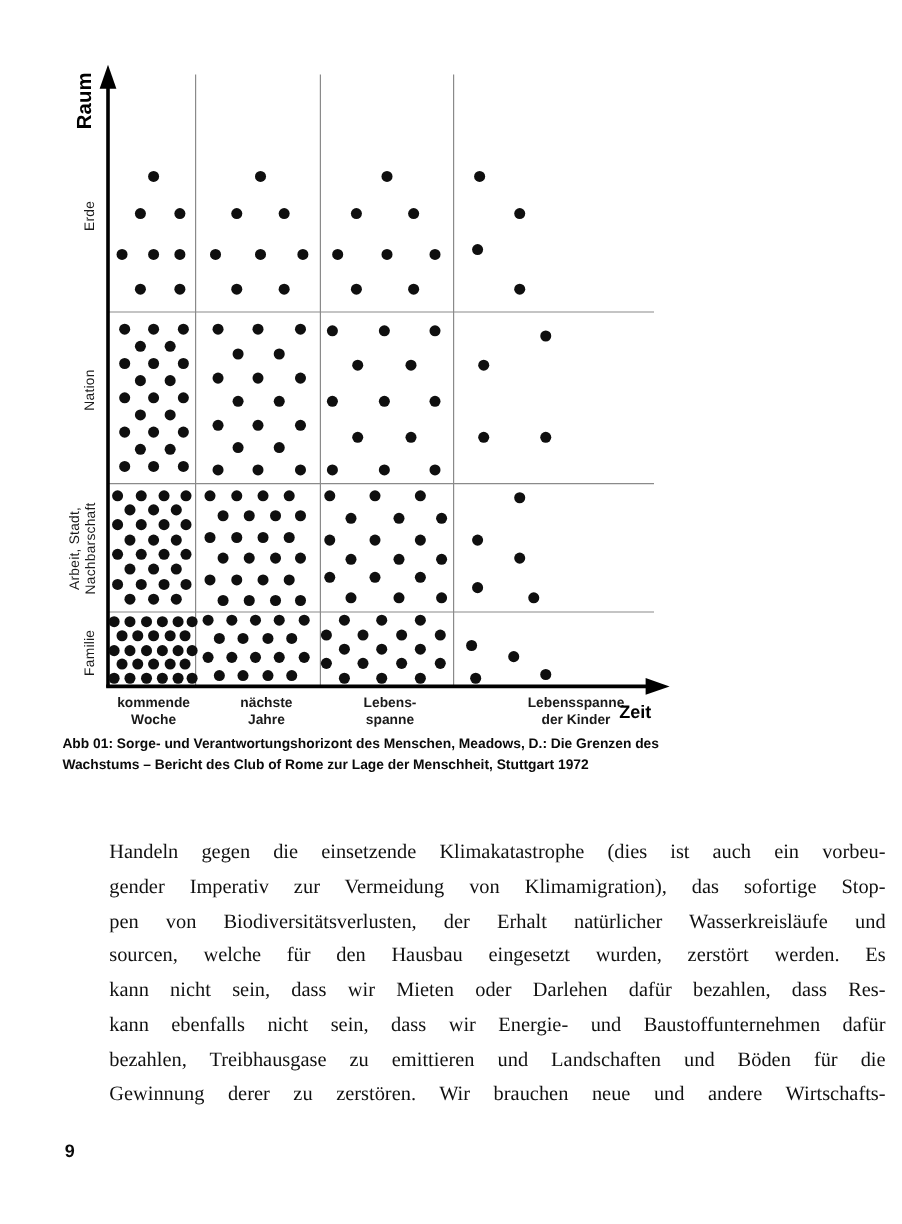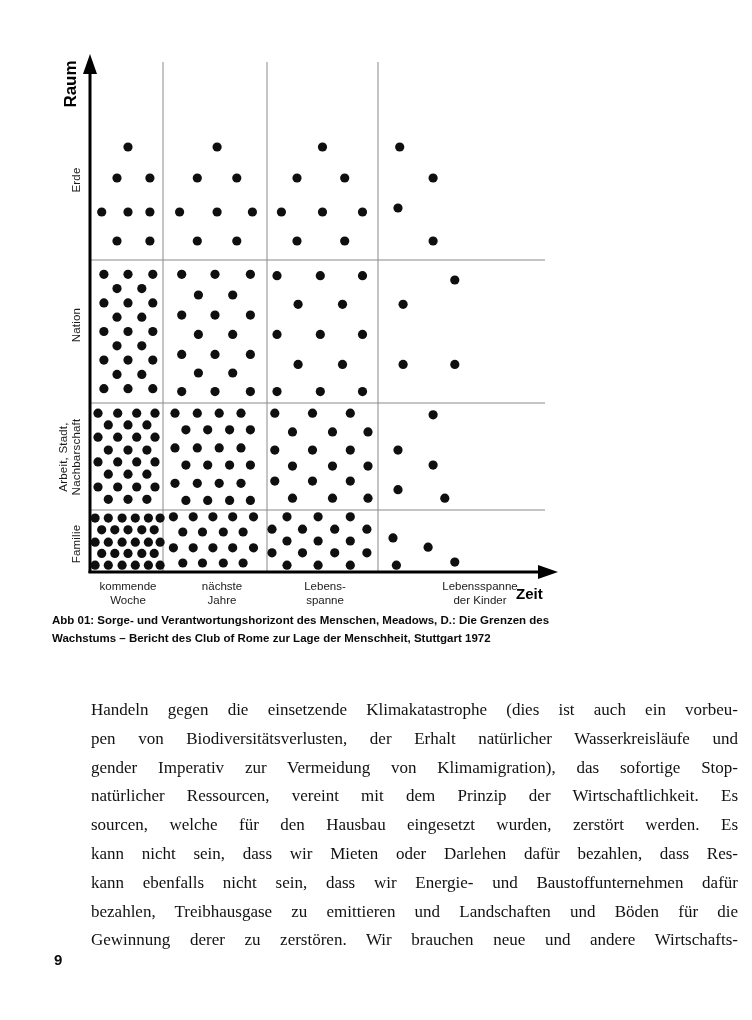--- a/index.html
+++ b/index.html
@@ -17,21 +17,21 @@
   .axis-title-y{
     position:absolute;transform:translate(-50%,-50%) rotate(-90deg);
     font-weight:bold;font-size:17px;color:#000;white-space:nowrap;
   }
   .axis-title-x{
     position:absolute;font-weight:bold;font-size:15px;color:#000;white-space:nowrap;
   }
   .col-label{
     position:absolute;transform:translateX(-50%);
     white-space:pre-line;text-align:center;color:#1a1a1a;
-    font-size:11.5px;line-height:13.5px;
+    font-size:11.5px;line-height:13.5px;font-weight:bold;
   }
   .caption{
     position:absolute;left:52px;top:612px;width:640px;
     font-weight:bold;font-size:11.5px;line-height:17.5px;color:#0a0a0a;
   }
   .body-text{
     position:absolute;left:55px;top:696px;width:647px;
     font-family:"Liberation Serif",serif;font-size:17px;color:#111;margin-left:36px;
   }
   .body-line{
@@ -308,23 +308,22 @@
 
   <div class="axis-title-x" style="left:516px;top:585px;text-align:center;">Zeit</div>
 
   <div class="caption">
     <div>Abb 01: Sorge- und Verantwortungshorizont des Menschen, Meadows, D.: Die Grenzen des</div>
     <div>Wachstums – Bericht des Club of Rome zur Lage der Menschheit, Stuttgart 1972</div>
   </div>
 
   <div class="body-text">
     <div class="body-line">Handeln gegen die einsetzende Klimakatastrophe (dies ist auch ein vorbeu-</div>
+    <div class="body-line">gender Imperativ zur Vermeidung von Klimamigration), das sofortige Stop-</div>
     <div class="body-line">pen von Biodiversitätsverlusten, der Erhalt natürlicher Wasserkreisläufe und</div>
-    <div class="body-line">gender Imperativ zur Vermeidung von Klimamigration), das sofortige Stop-</div>
-    <div class="body-line">natürlicher Ressourcen, vereint mit dem Prinzip der Wirtschaftlichkeit. Es</div>
     <div class="body-line">sourcen, welche für den Hausbau eingesetzt wurden, zerstört werden. Es</div>
     <div class="body-line">kann nicht sein, dass wir Mieten oder Darlehen dafür bezahlen, dass Res-</div>
     <div class="body-line">kann ebenfalls nicht sein, dass wir Energie- und Baustoffunternehmen dafür</div>
     <div class="body-line">bezahlen, Treibhausgase zu emittieren und Landschaften und Böden für die</div>
     <div class="body-line">Gewinnung derer zu zerstören. Wir brauchen neue und andere Wirtschafts-</div>
   </div>
 
   <div class="page-number">9</div>
 
 </div>

